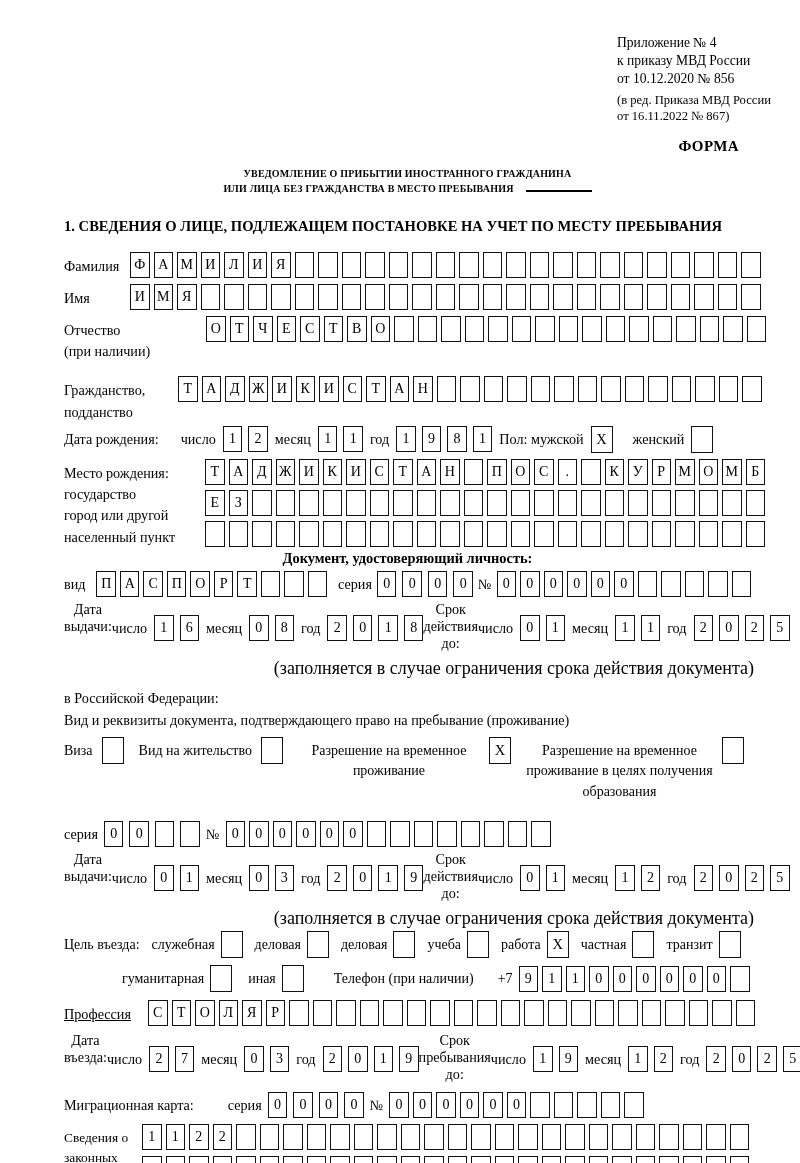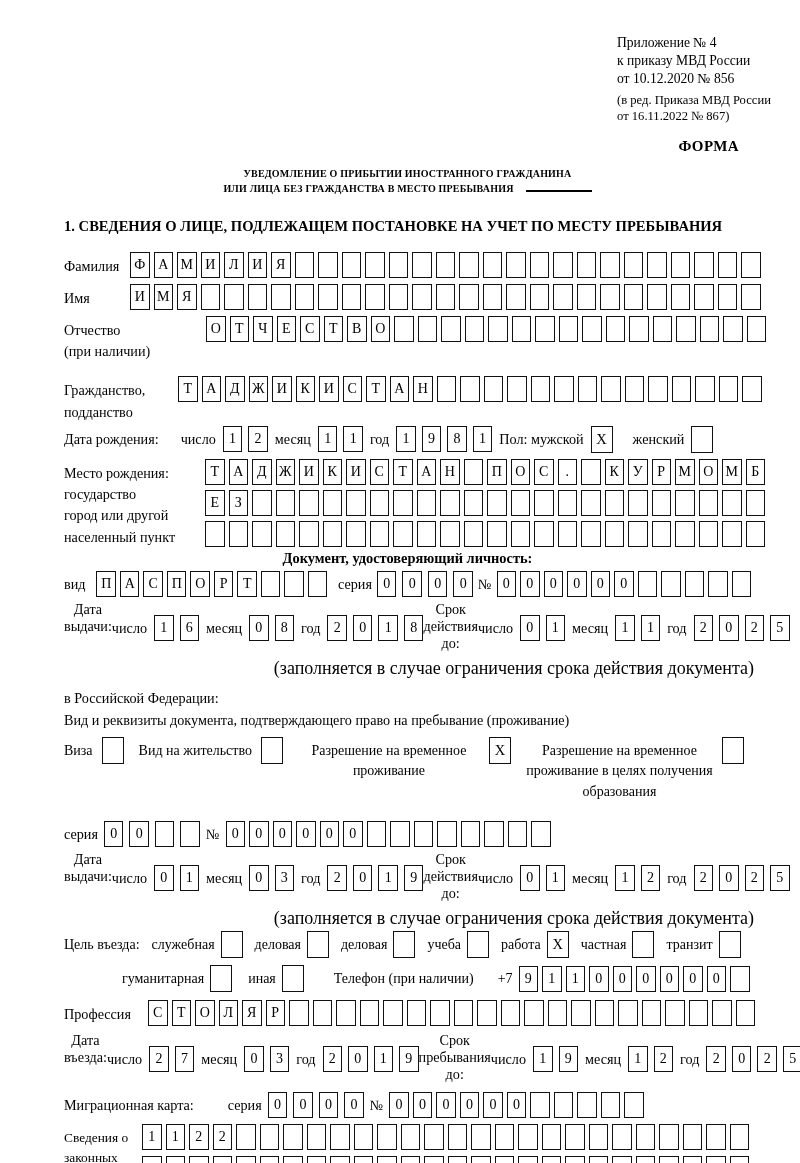--- a/index.html
+++ b/index.html
@@ -13,21 +13,21 @@
   .forma{font-weight:bold;font-size:15px;text-align:right;padding-right:12px;margin-top:13px;letter-spacing:.4px;}
 
   .title{font-weight:bold;font-size:10px;text-align:center;margin-top:12px;line-height:1.48;letter-spacing:.2px;}
   .uline{display:inline-block;width:66px;border-bottom:2.2px solid #000;margin-left:12px;}
   .sec{font-weight:bold;font-size:14.6px;margin-top:21px;margin-bottom:17px;}
 
   
   .frow{display:flex;align-items:flex-start;margin-bottom:6px;}
   .flabel{flex:0 0 auto;font-size:14.2px;line-height:1.5;padding-top:4px;}
   .w66{width:66px;} .w114{width:114px;} .w142{width:142px;} .w141{width:141px;}
-  .w84{width:84px;} .w78{width:78px;font-size:13.4px;}
+  .w84{width:84px;text-decoration:underline;} .w78{width:78px;font-size:13.4px;}
   .cells{display:flex;gap:4px;flex-wrap:nowrap;}
   .cell{flex:0 0 19.5px;width:19.5px;height:26px;box-sizing:border-box;border:1.6px solid #111;
         display:flex;align-items:center;justify-content:center;font-size:14px;background:#fff;}
   .chkbox .cell{flex-basis:22px;width:22px;height:27px;font-size:14.5px;}
   .stack{display:flex;flex-direction:column;gap:5px;}
 
   
   .inline{display:flex;align-items:center;gap:7px;font-size:14.2px;}
   .dcells{display:flex;gap:6px;}
   .daterow{display:flex;justify-content:space-between;width:662px;margin-top:4px;}

